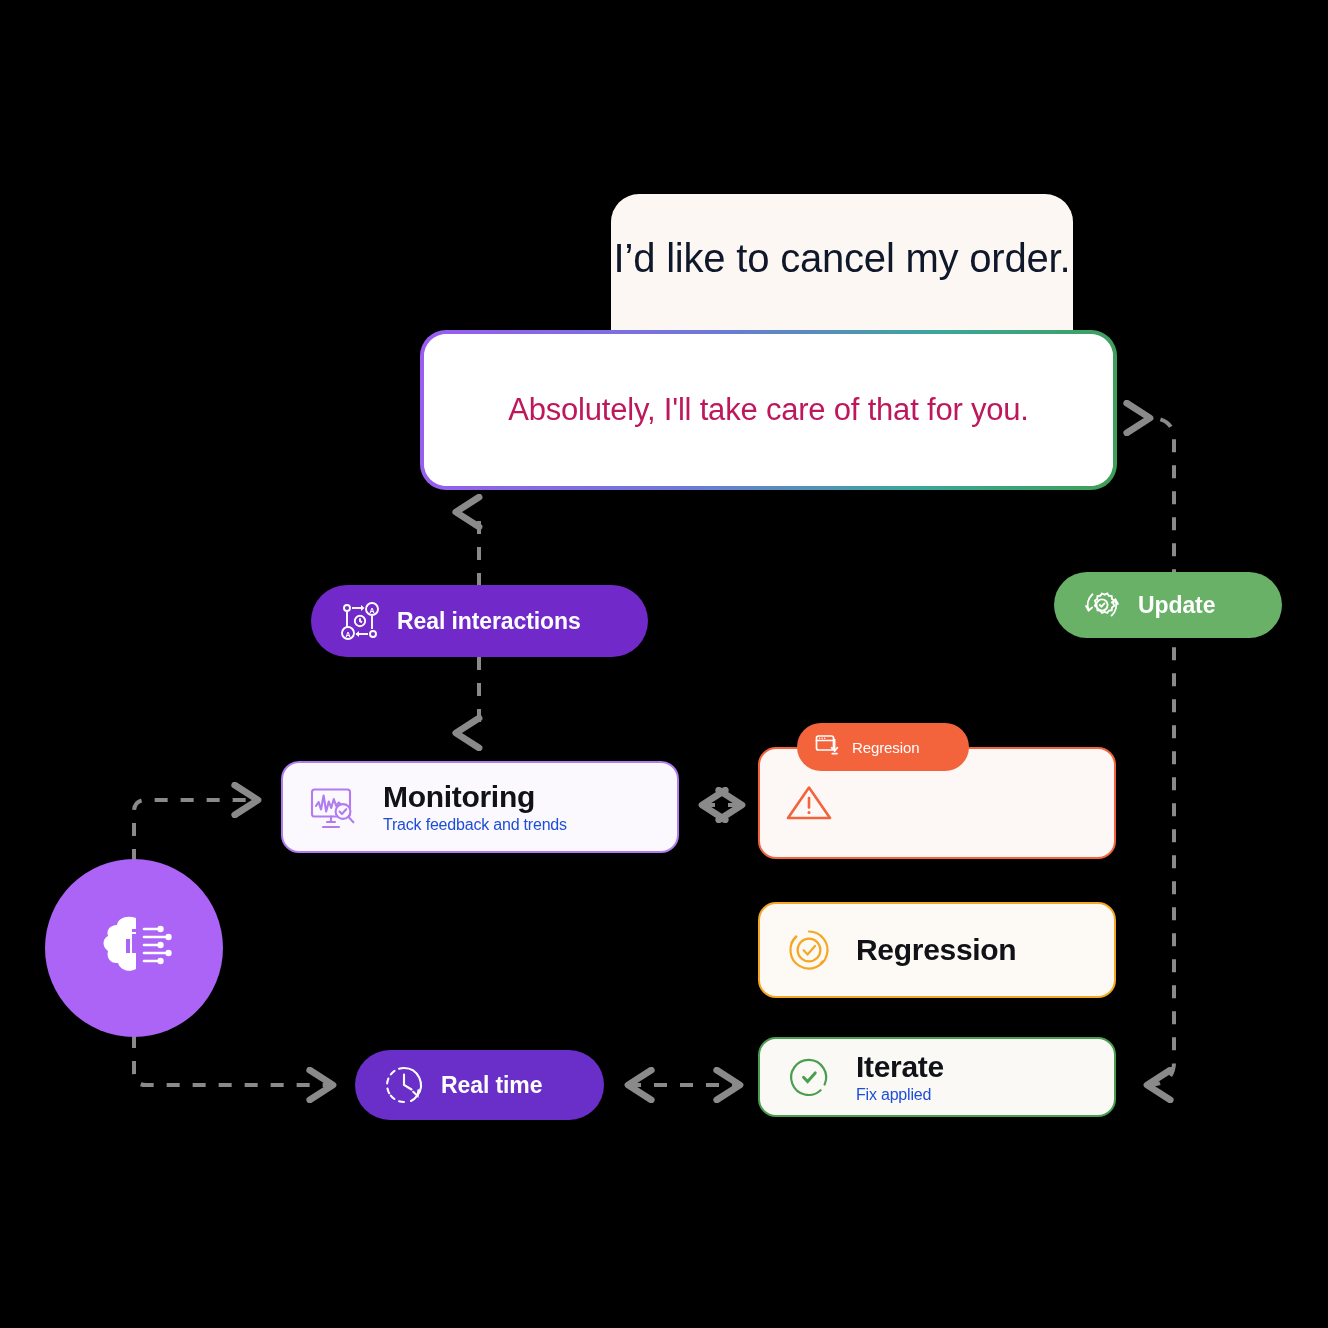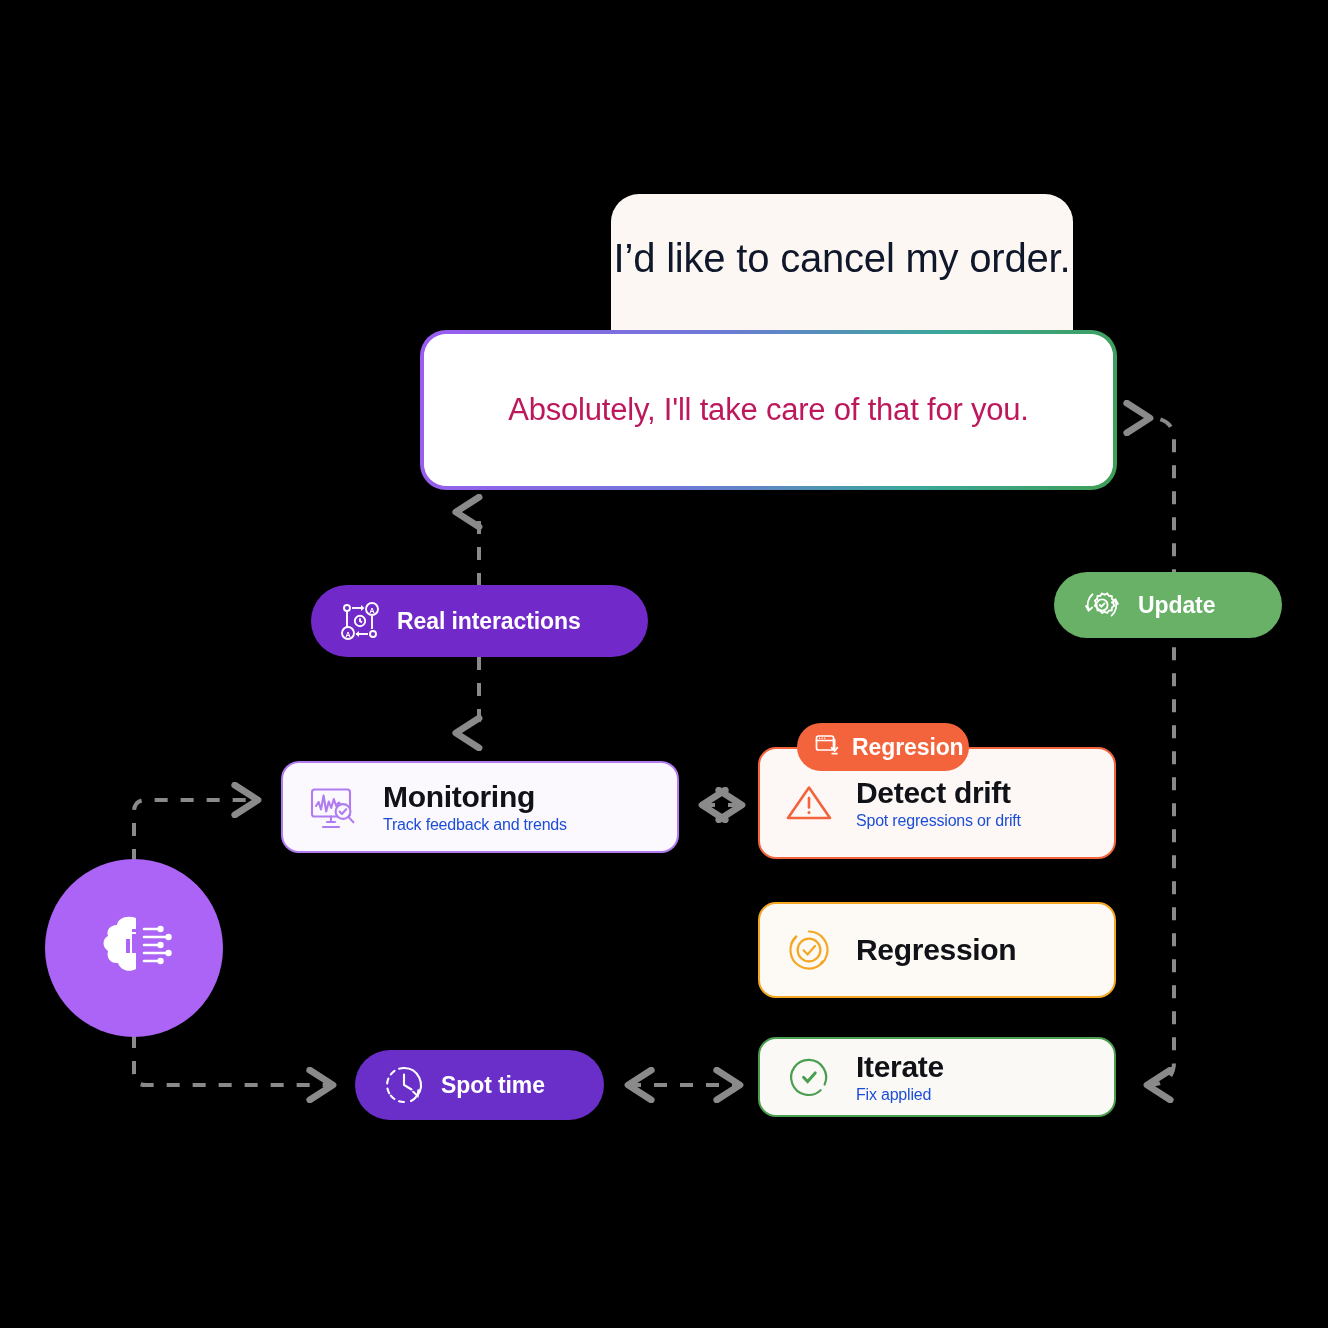--- a/index.html
+++ b/index.html
@@ -89,21 +89,21 @@
   .badge {
     position: absolute;
     left: 797px; top: 723px;
     height: 48px; width: 172px;
     background: #f4643c;
     border-radius: 999px;
     display: flex; align-items: center; gap: 11px;
     padding: 0 16px;
     color: #ffffff;
   }
-  .badge .b-label { font-size: 23px; font-weight: 700; letter-spacing: -0.1px; }
+  .badge .b-label { font-size: 15px; font-weight: 400; letter-spacing: -0.1px; }
 
   
   .brain-node {
     position: absolute; left: 45px; top: 859px;
     width: 178px; height: 178px; border-radius: 50%;
     background: #ab64f5;
     display: flex; align-items: center; justify-content: center;
   }
 </style>
 </head>
@@ -199,21 +199,21 @@
     <span class="ico">
       <svg width="46" height="46" viewBox="0 0 46 46" fill="none" stroke="#ffffff" stroke-width="2.1" stroke-linecap="round">
         <path d="M23,6 A17,17 0 0 1 36.2,33.6" stroke-dasharray="0"></path>
         <path d="M23,6 A17,17 0 0 0 9.8,33.6" stroke-dasharray="5 5"></path>
         <path d="M9.8,33.6 A17,17 0 0 0 23,40" stroke-dasharray="5 5"></path>
         <path d="M36.2,33.6 A17,17 0 0 1 30,39" stroke-dasharray="0"></path>
         <path d="M32.2,29.8 L36.6,33.9 L37.4,28.2" fill="none"></path>
         <path d="M23,12.5 L23,23 L30.5,27.5"></path>
       </svg>
     </span>
-    <span class="label">Spot time</span>
+    <span class="label">Real time</span>
   </div>
 
   <div class="card card-monitoring">
     <span class="c-ico">
       <svg width="58" height="58" viewBox="0 0 58 58" fill="none" stroke="#b07cf0" stroke-width="2.1" stroke-linecap="round" stroke-linejoin="round">
         <rect x="7" y="11.5" width="38" height="27" rx="2.6"></rect>
         <path d="M22,44 L30,44"></path>
         <path d="M18,49 L34,49"></path>
         <path d="M26,38.5 L26,44"></path>
         <path d="M11,28 l2.6,-4 l2.4,7.5 l2.6,-14 l2.6,16 l2.6,-10 l2.4,6.5 l2.6,-9 l2.4,7 l2.6,-3.5 l2.4,2.5 l4,0"></path>
@@ -228,24 +228,20 @@
     </span>
   </div>
 
   <div class="card card-detect">
     <span class="c-ico">
       <svg width="54" height="54" viewBox="0 0 54 54" fill="none" stroke="#f4643c" stroke-width="2.6" stroke-linecap="round" stroke-linejoin="round">
         <path d="M27,11.5 L48,42 L6,42 Z"></path>
         <path d="M27,22 L27,31.5"></path>
         <circle cx="27" cy="36.4" r="1.5" fill="#f4643c" stroke="none"></circle>
       </svg>
-    </span>
-    <span class="c-text">
-      <span class="c-title">Detect drift</span>
-      <span class="c-sub">Spot regressions or drift</span>
     </span>
   </div>
 
   <div class="badge">
     <span class="ico">
       <svg width="28" height="28" viewBox="0 0 28 28" fill="none" stroke="#ffffff" stroke-width="1.7" stroke-linecap="round" stroke-linejoin="round">
         <rect x="3.5" y="5" width="17" height="14" rx="2"></rect>
         <path d="M3.5,9.5 L20.5,9.5"></path>
         <circle cx="6.6" cy="7.3" r="0.75" fill="#ffffff" stroke="none"></circle>
         <circle cx="9.1" cy="7.3" r="0.75" fill="#ffffff" stroke="none"></circle>

